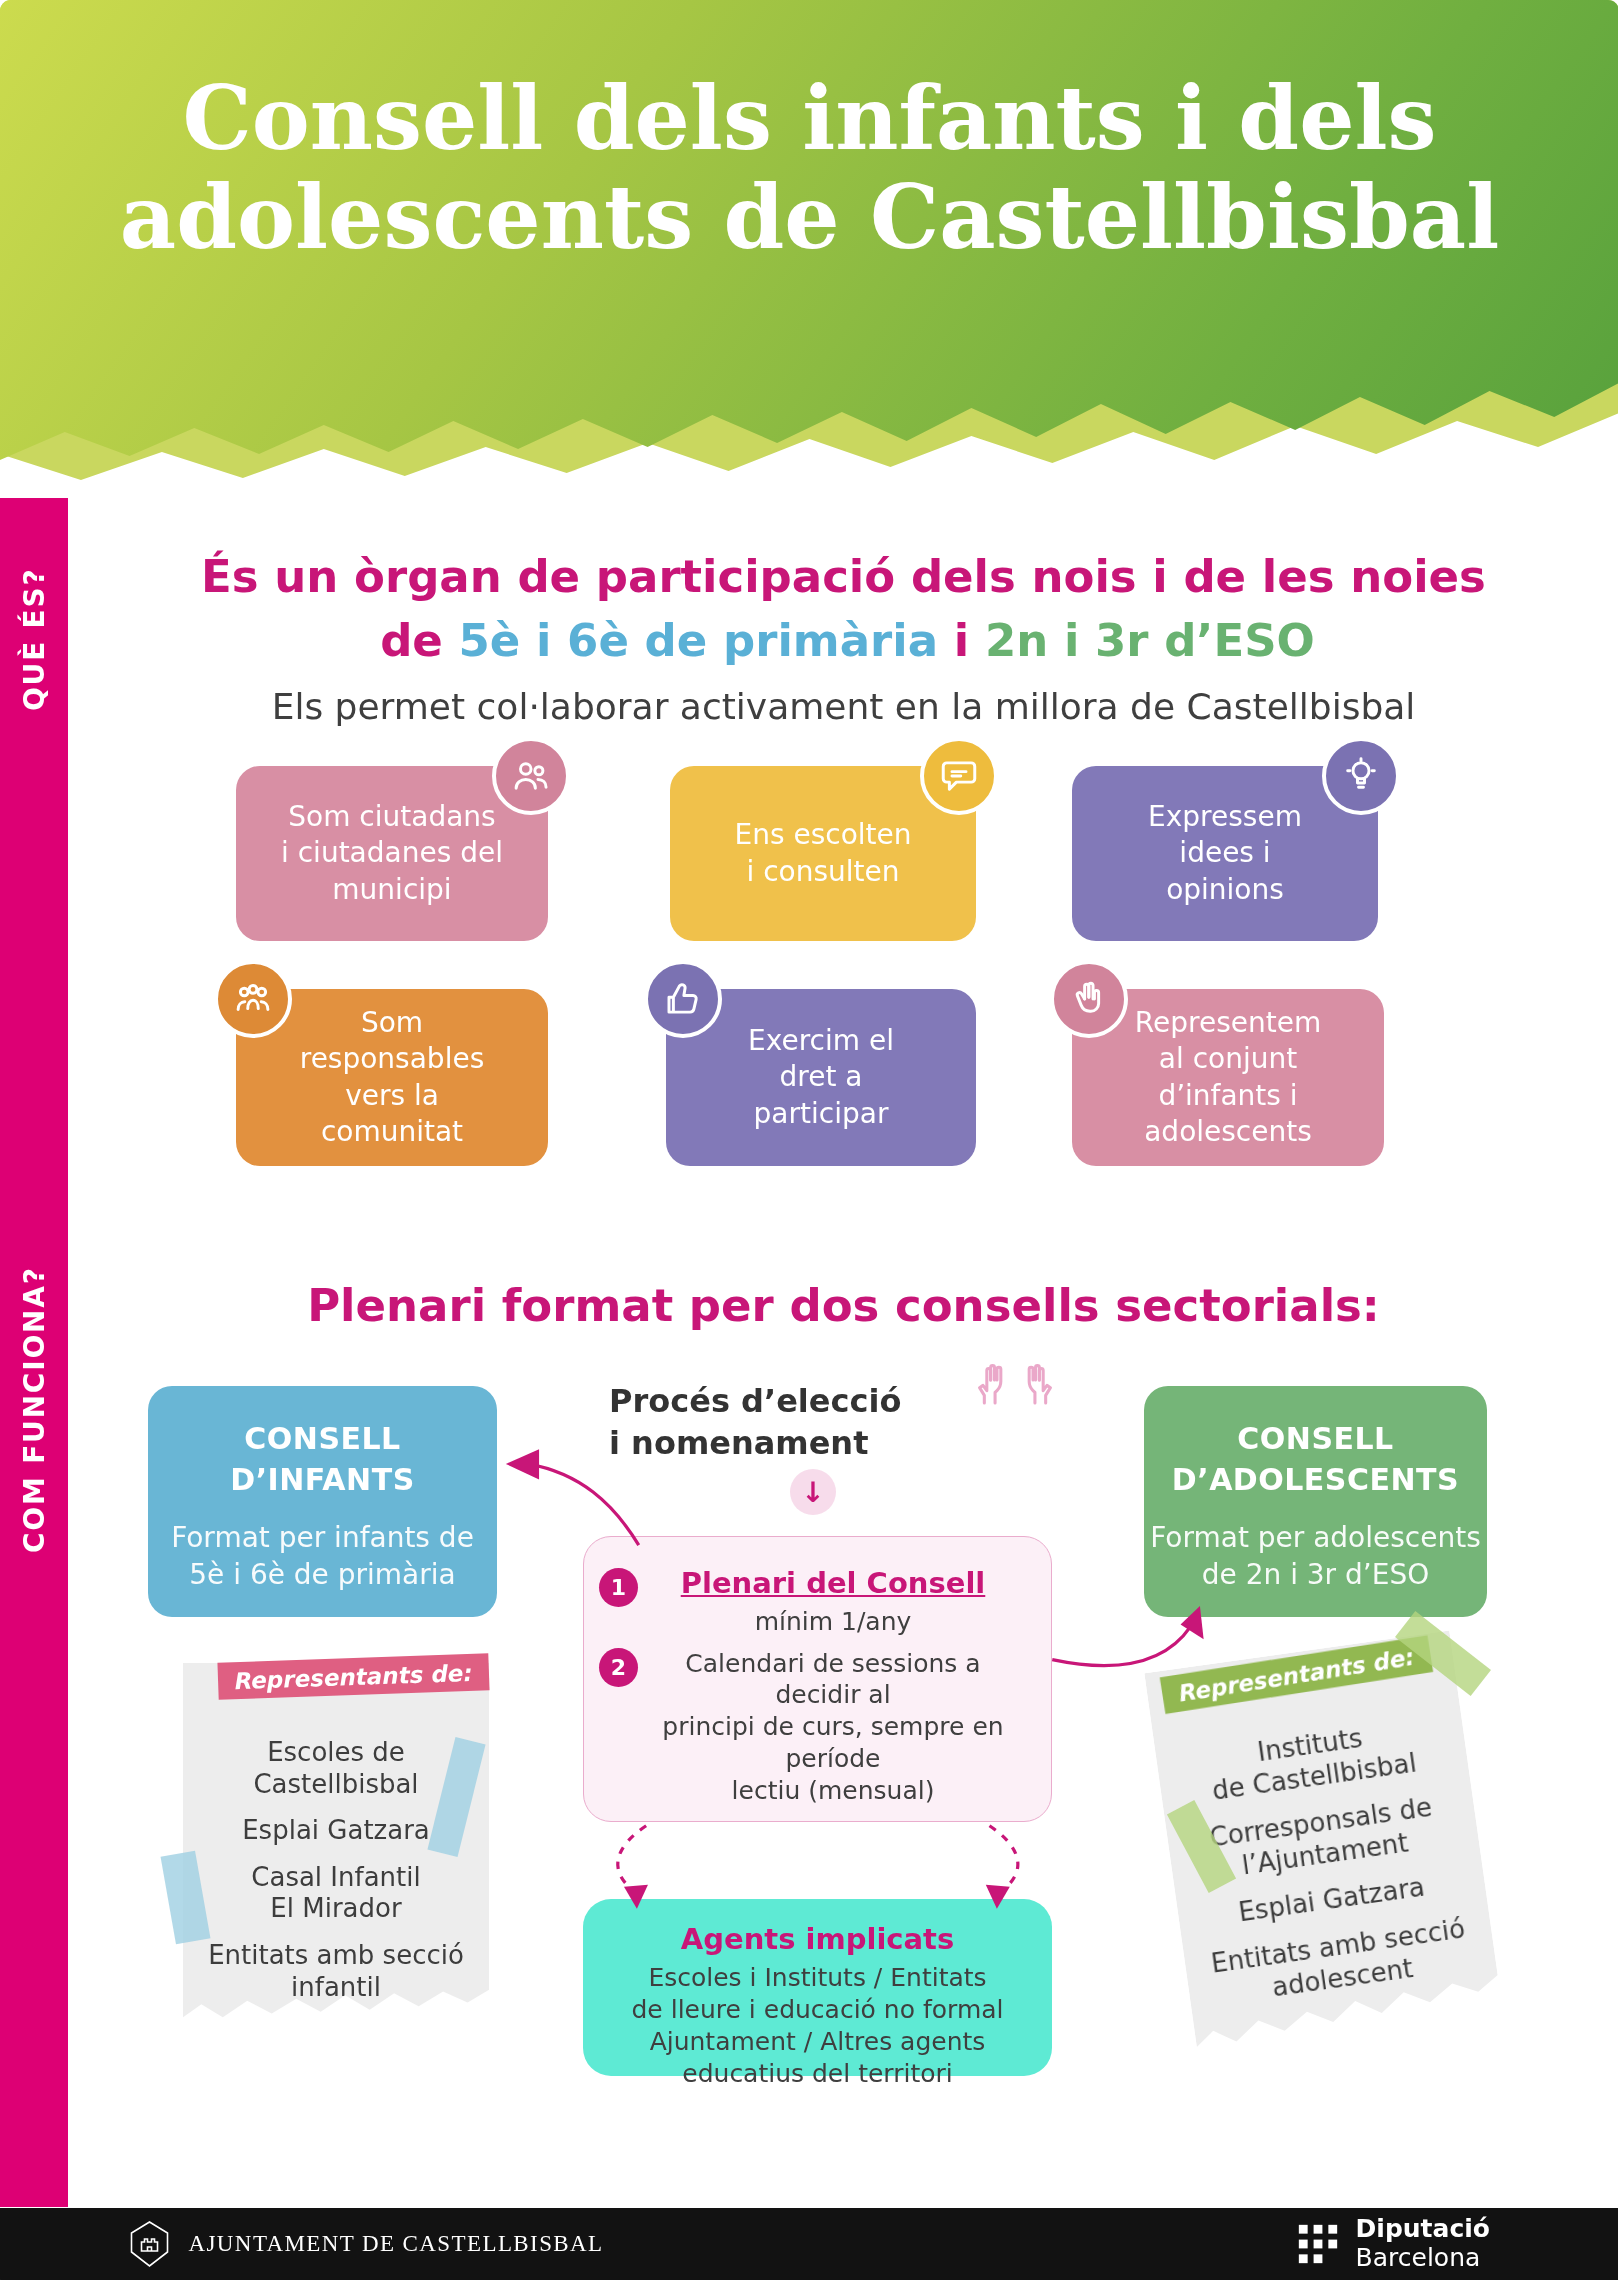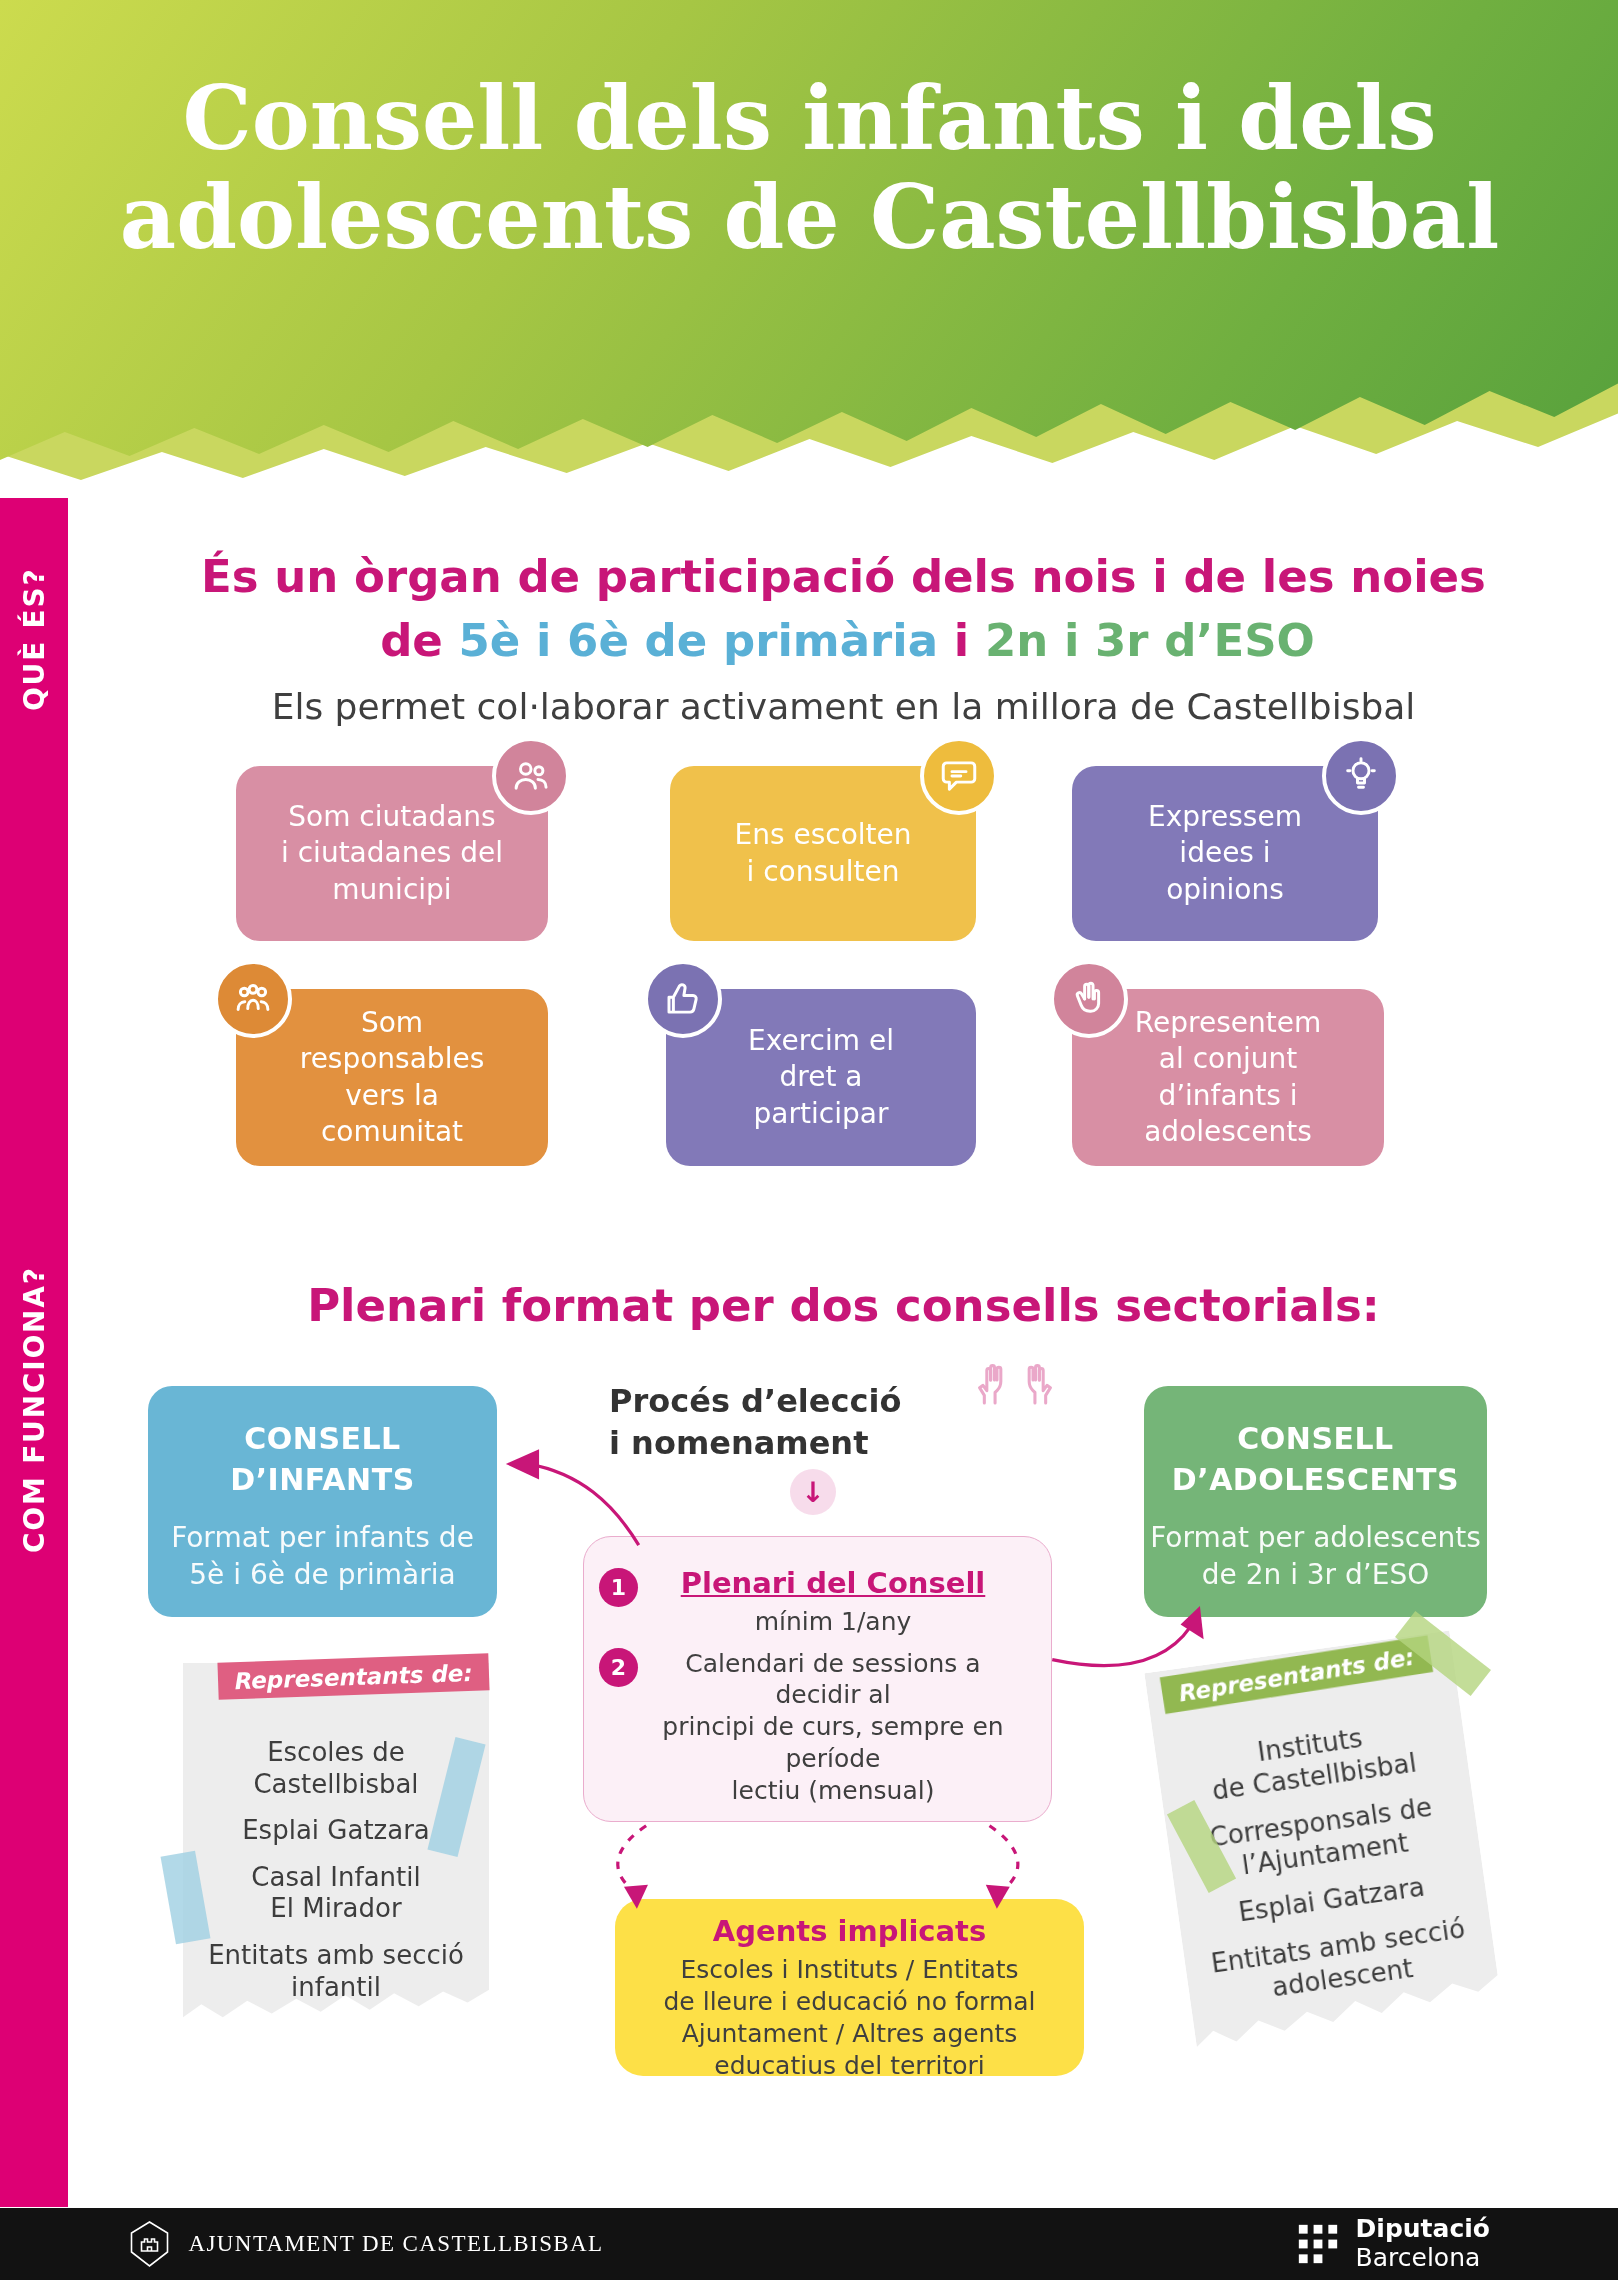--- a/index.html
+++ b/index.html
@@ -1,17 +1,17 @@
 <!DOCTYPE html>
 <html style="font-size:14.8px"><head>
 <meta charset="utf-8">
 <style>
   html,body{margin:0;padding:0;background:#fff;}
   .page{position:relative;width:1619px;height:2290px;background:#fff;overflow:hidden;
-        font-family:"DejaVu Sans","Liberation Sans",sans-serif;color:#3f3f3f;}
+        font-family:"DejaVu Sans","Liberation Sans",sans-serif;color:#3f3f3f;border-radius:11px;}
   .pre{white-space:pre-line;}
 
   
   .header-under{position:absolute;left:0;top:0;width:100%;height:540px;background:#c9d75f;z-index:1;
     clip-path:polygon(0 0,100% 0,100% 413px,95% 447px,90% 421px,85% 454px,80% 426px,75% 460px,70% 432px,65% 463px,60% 436px,55% 467px,50% 439px,45% 471px,40% 443px,35% 473px,30% 447px,25% 476px,20% 449px,15% 478px,10% 452px,5% 480px,0% 454px);}
   .header-main{position:absolute;left:0;top:0;width:100%;height:517px;z-index:2;
     background:linear-gradient(125deg,#ccdb4e 0%,#a6c644 35%,#70af40 75%,#55a03c 100%);
     clip-path:polygon(0 0,100% 0,100% 383px,96% 417px,92% 391px,88% 425px,84% 397px,80% 430px,76% 402px,72% 434px,68% 404px,64% 437px,60% 408px,56% 441px,52% 412px,48% 443px,44% 415px,40% 447px,36% 419px,32% 449px,28% 421px,24% 452px,20% 425px,16% 454px,12% 428px,8% 456px,4% 432px,0% 460px);}
   .title{position:absolute;left:0;right:0;top:69px;z-index:3;text-align:center;color:#fff;
     font-family:"DejaVu Serif","Liberation Serif",serif;font-weight:bold;font-size:87px;line-height:1.14;}
@@ -67,22 +67,22 @@
   .plenari{position:absolute;left:583px;top:1536px;width:469px;height:286px;background:#fcf0f7;
     border:1.8px solid #eaaccd;border-radius:28px;box-sizing:border-box;z-index:2;}
   .pl-num{position:absolute;width:39px;height:39px;border-radius:50%;background:#c81678;color:#fff;
     font-weight:bold;font-size:22px;display:flex;align-items:center;justify-content:center;}
   #num1{left:14.8px;top:31px;} #num2{left:14.8px;top:111px;}
   .pl-block{position:absolute;left:57px;right:26px;text-align:center;}
   #pl1{top:28px;} #pl2{top:107px;}
   .pl-title{color:#c81678;font-weight:bold;font-size:29px;line-height:1.3;text-decoration:underline;}
   .pl-body{color:#3f3f3f;font-size:25px;line-height:1.27;margin-top:3.7px;}
 
-  .agents{position:absolute;left:615px;top:1899px;width:469px;height:177px;background:#fde047;
-    border-radius:28px;text-align:center;padding-top:15px;box-sizing:border-box;z-index:2;}
+  .agents{position:absolute;left:583px;top:1899px;width:469px;height:177px;background:#5eead4;
+    border-radius:28px;text-align:center;padding-top:23px;box-sizing:border-box;z-index:2;}
   .agents-title{color:#c81678;font-weight:bold;font-size:29px;}
   .agents-body{margin-top:5.5px;color:#3f3f3f;font-size:25px;line-height:1.28;}
 
   
   .note{position:absolute;background:#ededed;z-index:5;
     filter:drop-shadow(0 9.2px 9.2px rgba(0,0,0,.16));
     clip-path:polygon(0 0,100% 0,100% 89%,93% 92.5%,85% 89.5%,77% 93.5%,69% 90%,61% 94.5%,53% 90.5%,45% 95%,37% 91.5%,29% 95.5%,21% 92%,13% 96.5%,6% 93%,0 96.5%);}
   #note-left{left:183px;top:1663px;width:306px;height:367px;}
   #note-right{left:1170px;top:1650px;width:308px;height:391px;transform:rotate(-8deg);}
   .note-badge{position:absolute;color:#fff;font-weight:bold;font-style:italic;font-size:23px;

